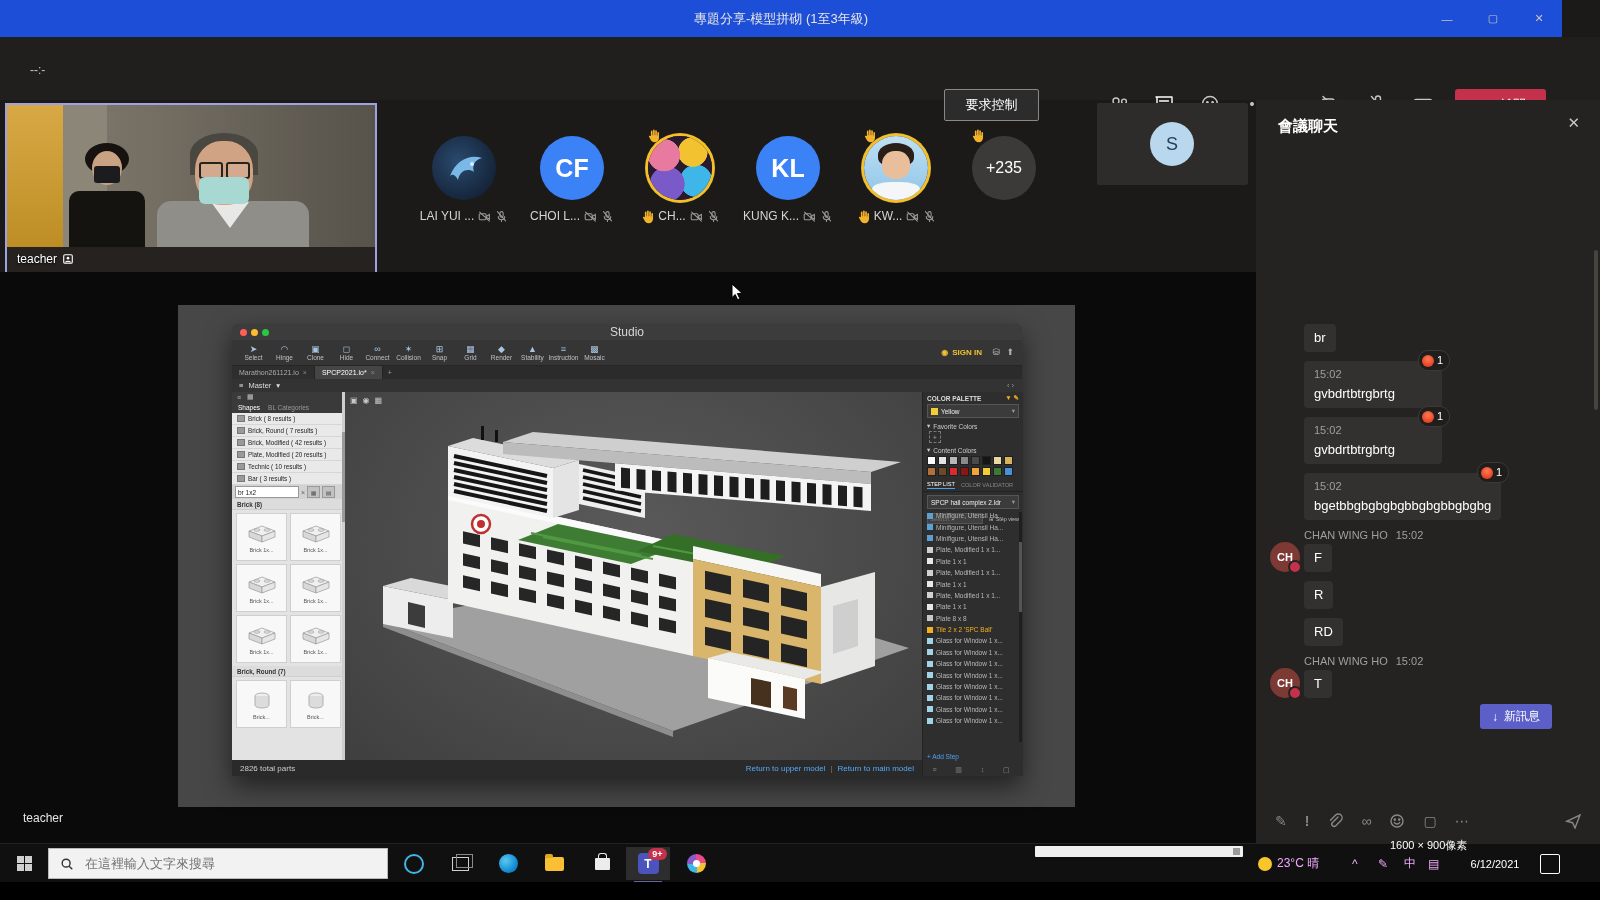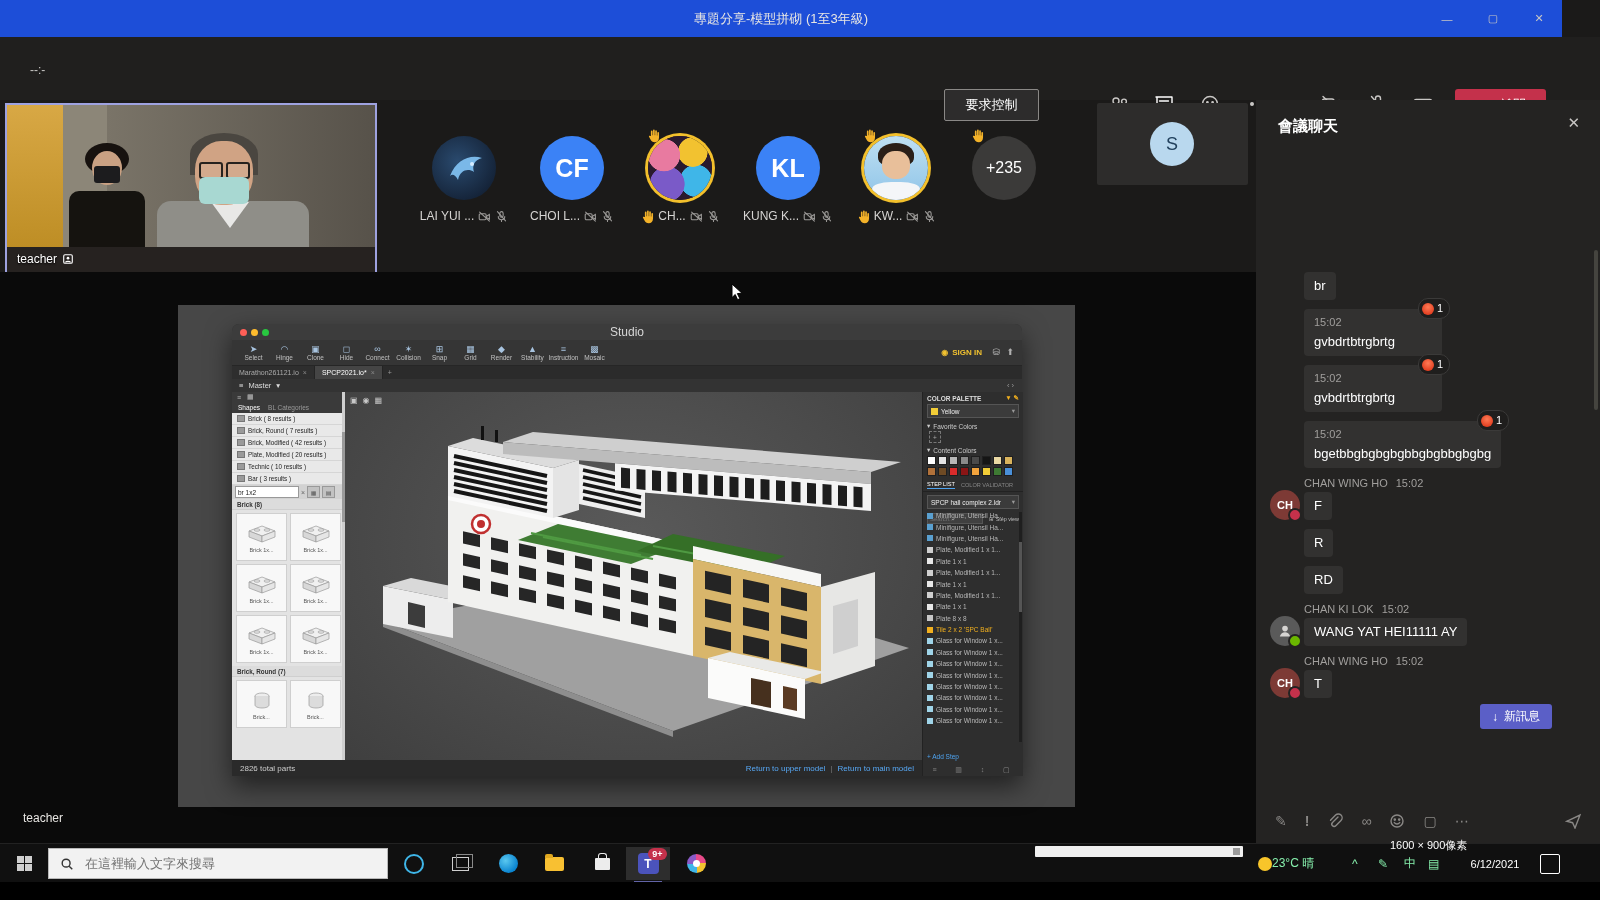--- a/index.html
+++ b/index.html
@@ -200,21 +200,21 @@
   .storebag:before{content:"";position:absolute;left:3px;top:-5px;width:7px;height:5px;border:1.5px solid #ececec;border-bottom:none;border-radius:3px 3px 0 0;}
   .teams-slot{background:#2d2d2d;}
   .teamsico{position:relative;width:21px;height:21px;border-radius:4px;background:#4b53bc;display:flex;align-items:center;justify-content:center;
       color:#fff;font-size:12px;font-weight:bold;}
   .teams-badge{position:absolute;top:-5px;right:-8px;background:#c4314b;color:#fff;font-size:9px;border-radius:8px;padding:1px 4px;}
   .tb-underline{position:absolute;left:8px;bottom:-3px;width:28px;height:2px;background:#6264a7;}
   .paint{width:19px;height:19px;border-radius:50%;background:conic-gradient(#e84a8a 0 25%,#f2c230 0 50%,#3fb6e8 0 75%,#8a5ac8 0 100%);position:relative;}
   .paint:before{content:"";position:absolute;left:6px;top:6px;width:7px;height:7px;border-radius:50%;background:#fff;}
   .white-bar{position:absolute;left:1035px;top:2px;width:208px;height:11px;background:#f0f0f0;border-radius:1px;}
   .white-bar .sq{position:absolute;right:3px;top:2px;width:7px;height:7px;background:#9a9a9a;}
-  .tray-item{position:absolute;top:0;height:39px;display:flex;align-items:center;color:#86efac;font-size:12px;}
+  .tray-item{position:absolute;top:0;height:39px;display:flex;align-items:center;color:#f0abfc;font-size:12px;gap:5px;}
   .sun{width:14px;height:14px;border-radius:50%;background:#f8c52a;}
   .size-overlay{position:absolute;left:1390px;top:-6px;color:#fff;font-size:11px;}
   .tb-date{position:absolute;left:1455px;top:0;width:80px;height:39px;display:flex;align-items:center;justify-content:center;color:#fff;font-size:11px;}
   .tb-notif{position:absolute;left:1540px;top:10px;width:18px;height:18px;border:1.5px solid #fff;border-radius:2px;}
 </style>
 </head>
 <body>
 
 <div id="app">
 
@@ -943,27 +943,20 @@
               <span class="angry"></span>
               <span>1</span>
             </div></div></div>
         <div class="msg"><div class="bubble" style="min-width: 118px;"><span class="time">15:02</span><span>bgetbbgbgbgbgbbgbgbbgbgbg</span><div class="reaction">
               <span class="angry"></span>
               <span>1</span>
             </div></div></div>
         <div class="msg"><div class="avatar" style="background: rgb(125, 58, 53);">CH<span class="dot dnd"></span></div><div class="msg-head"><span>CHAN WING HO</span><span class="t">15:02</span></div><div class="bubble"><span>F</span></div></div>
         <div class="msg"><div class="bubble"><span>R</span></div></div>
         <div class="msg"><div class="bubble"><span>RD</span></div></div>
-        <div class="msg"><div class="avatar" style="background: rgb(90, 90, 90);">
-            <svg viewBox="0 0 16 16" width="16" height="16">
-              <circle cx="8" cy="5.6" r="2.8" fill="#d6d4d2"></circle>
-              <path d="M2.8 13.6c.6-3 3-4.4 5.2-4.4s4.6 1.4 5.2 4.4z" fill="#d6d4d2"></path>
-            </svg>
-            <span class="dot avail"></span>
-          </div><div class="msg-head"><span>CHAN KI LOK</span><span class="t">15:02</span></div><div class="bubble"><span>WANG YAT HEI11111 AY</span></div></div>
         <div class="msg"><div class="avatar" style="background: rgb(125, 58, 53);">CH<span class="dot dnd"></span></div><div class="msg-head"><span>CHAN WING HO</span><span class="t">15:02</span></div><div class="bubble"><span>T</span></div></div>
       </div>
     <div class="newmsg-btn">
       <span>↓</span>
       <span>新訊息</span>
     </div>
     <div class="compose">
       <span>✎</span>
       <span style="font-weight:bold">!</span>
       <svg viewBox="0 0 16 16">

